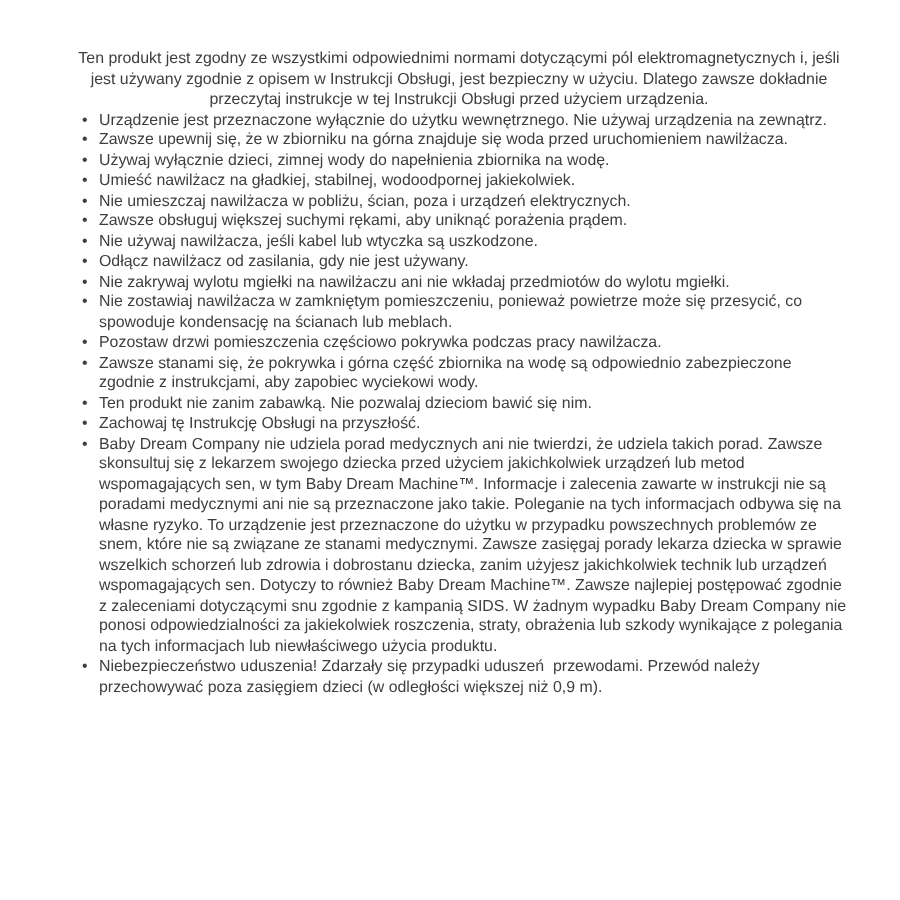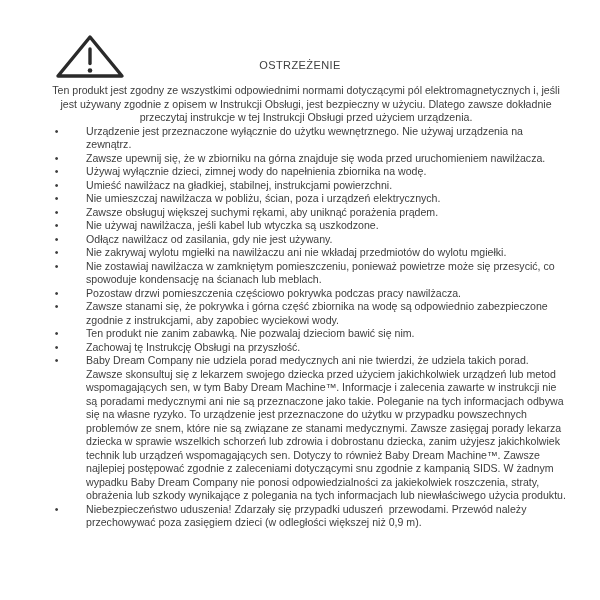--- a/index.html
+++ b/index.html
@@ -64,55 +64,46 @@
     width: 7px;
     margin-left: 8px;
     margin-right: 6px;
     text-align: center;
     font-size: 10.6px;
     line-height: 13.5px;
   }
   ul.warnings .li-text {
     flex: 1 1 auto;
     white-space: pre-wrap;
-    margin-left: 20px;
   }
 </style>
 </head>
 <body>
 
 <div class="page">
 
-  <div class="header">
-    <svg class="warning-triangle" width="72" height="47" viewBox="0 0 72 47" aria-hidden="true">
-      <path d="M36 4 L68 43 L4 43 Z" fill="none" stroke="#2a2a2a" stroke-width="3.4" stroke-linejoin="round" stroke-linecap="round"></path>
-      <line x1="36" y1="16" x2="36" y2="30.5" stroke="#2a2a2a" stroke-width="3.4" stroke-linecap="round"></line>
-      <circle cx="36" cy="37.5" r="2.3" fill="#2a2a2a"></circle>
-    </svg>
-    <div class="page-title">OSTRZEŻENIE</div>
-  </div>
 
   <p class="intro">Ten produkt jest zgodny ze wszystkimi odpowiednimi normami dotyczącymi pól elektromagnetycznych i, jeśli jest używany zgodnie z opisem w Instrukcji Obsługi, jest bezpieczny w użyciu. Dlatego zawsze dokładnie przeczytaj instrukcje w tej Instrukcji Obsługi przed użyciem urządzenia.</p>
 
   <ul class="warnings">
     <li>
       <span class="bullet">•</span>
       <span class="li-text">Urządzenie jest przeznaczone wyłącznie do użytku wewnętrznego. Nie używaj urządzenia na zewnątrz.</span>
     </li>
     <li>
       <span class="bullet">•</span>
       <span class="li-text">Zawsze upewnij się, że w zbiorniku na górna znajduje się woda przed uruchomieniem nawilżacza.</span>
     </li>
     <li>
       <span class="bullet">•</span>
       <span class="li-text">Używaj wyłącznie dzieci, zimnej wody do napełnienia zbiornika na wodę.</span>
     </li>
     <li>
       <span class="bullet">•</span>
-      <span class="li-text">Umieść nawilżacz na gładkiej, stabilnej, instrukcjami powierzchni.</span>
+      <span class="li-text">Umieść nawilżacz na gładkiej, stabilnej, wodoodpornej jakiekolwiek.</span>
     </li>
     <li>
       <span class="bullet">•</span>
       <span class="li-text">Nie umieszczaj nawilżacza w pobliżu, ścian, poza i urządzeń elektrycznych.</span>
     </li>
     <li>
       <span class="bullet">•</span>
       <span class="li-text">Zawsze obsługuj większej suchymi rękami, aby uniknąć porażenia prądem.</span>
     </li>
     <li>

